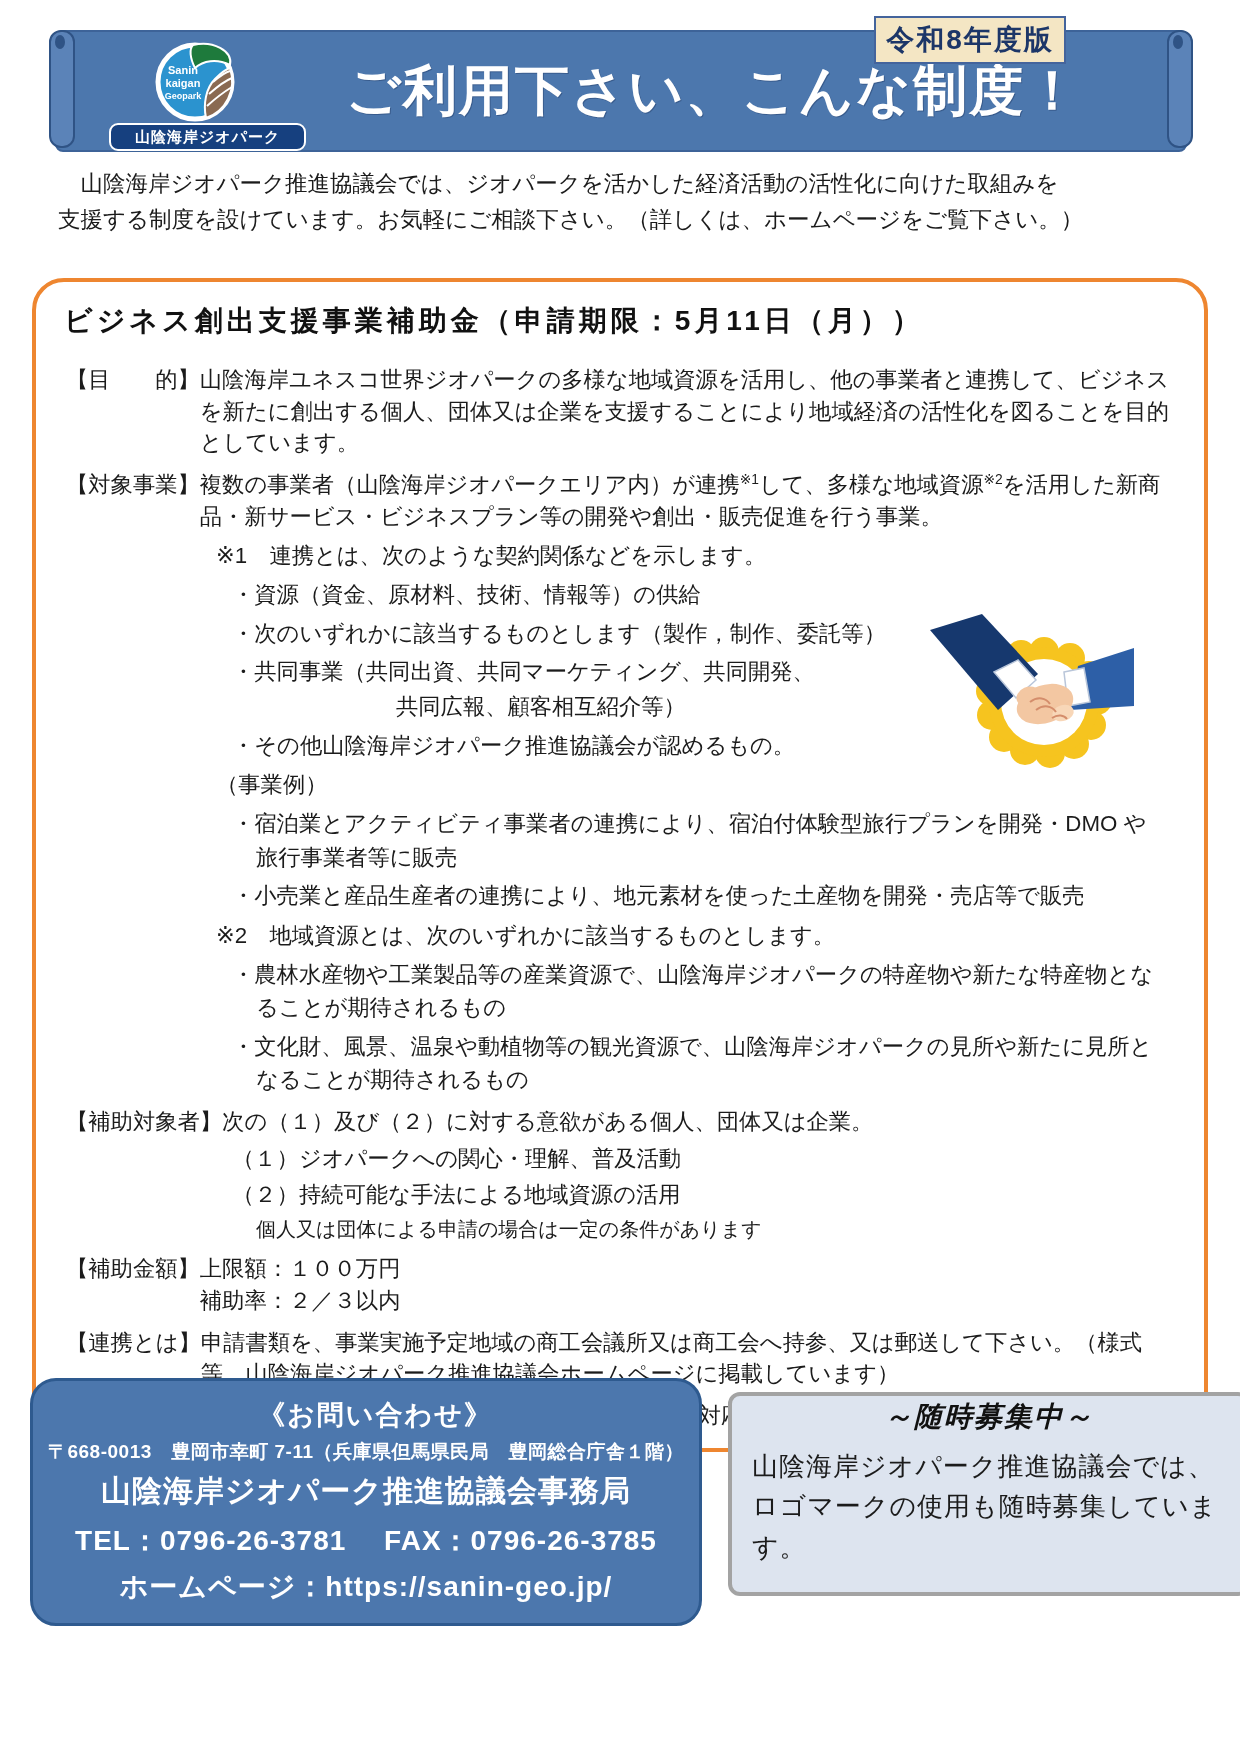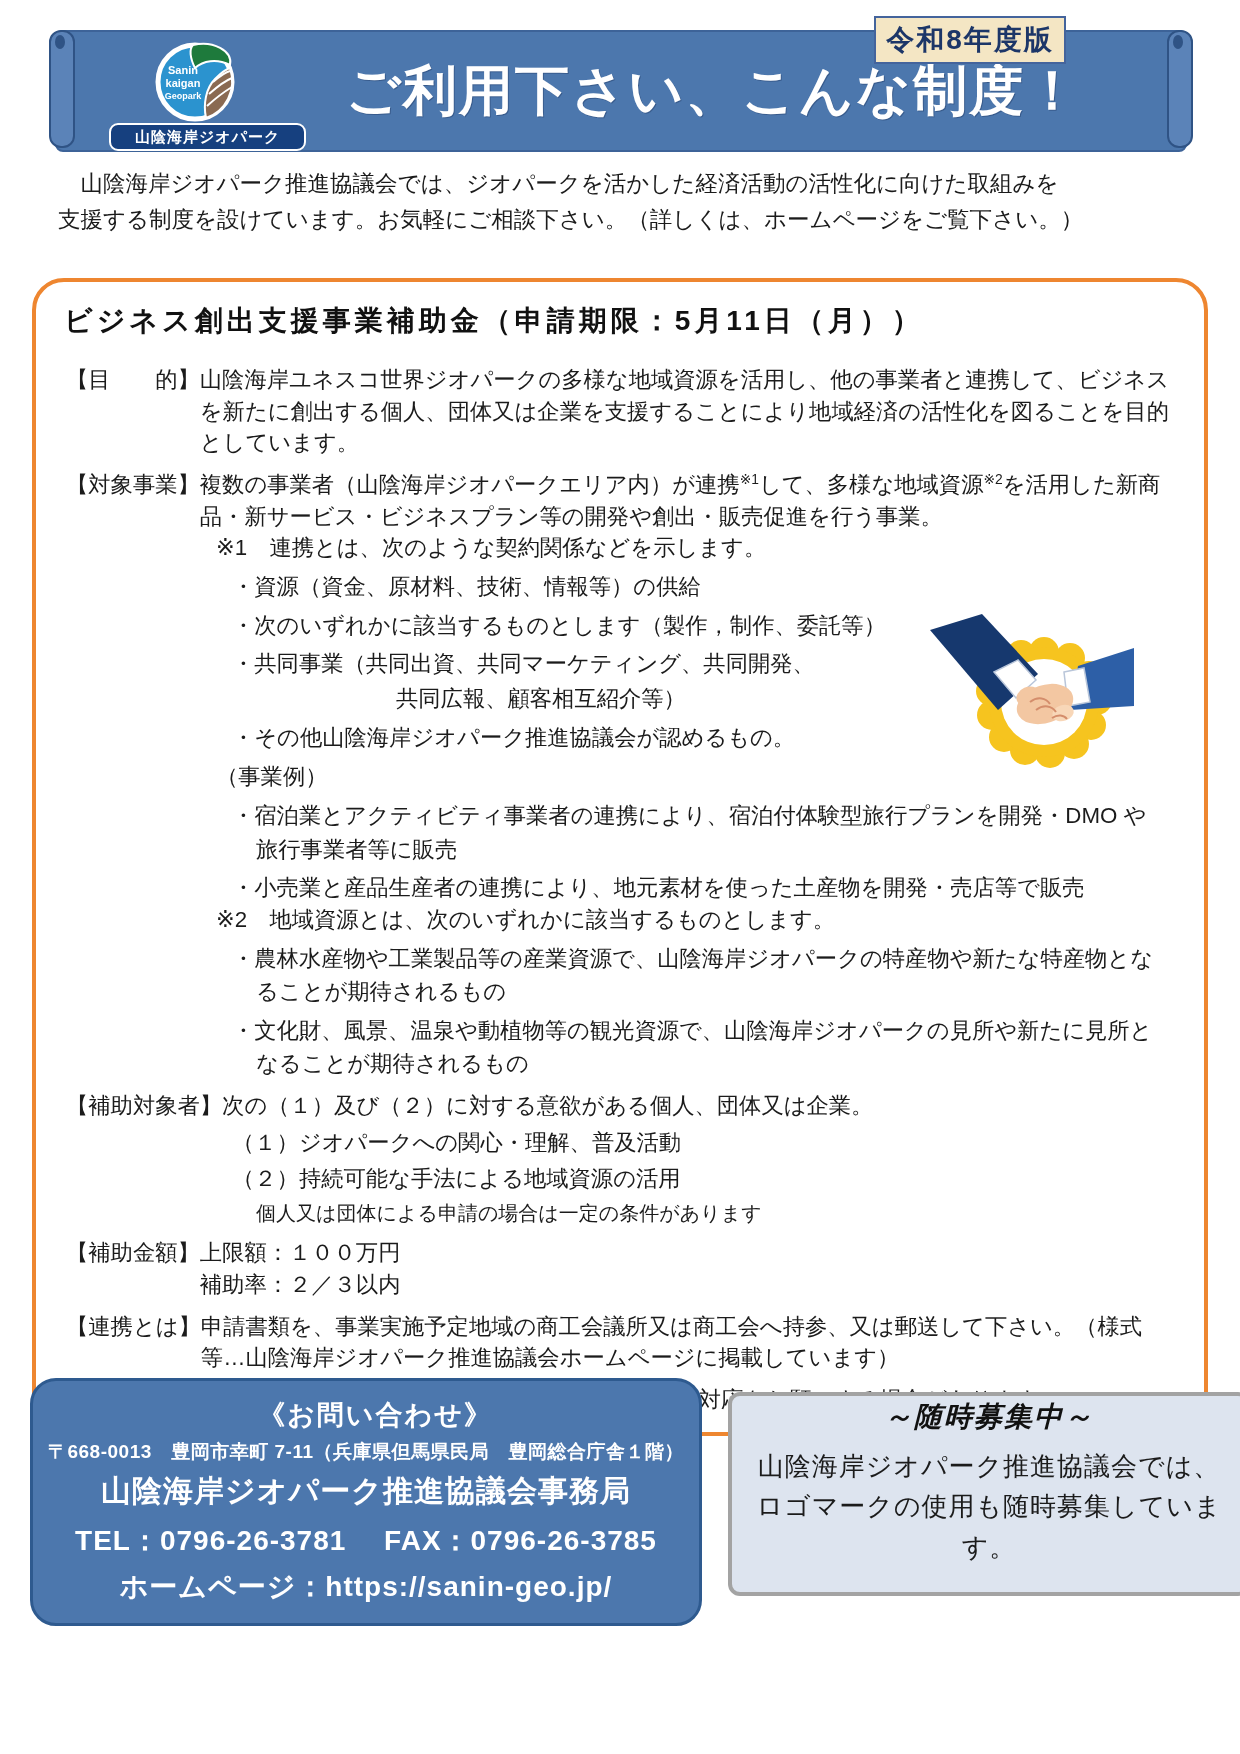--- a/index.html
+++ b/index.html
@@ -33,21 +33,21 @@
   
   .main-box { position:absolute; left:32px; top:278px; width:1168px;
               border:4px solid #ee8630; border-radius:32px; background:#ffffff;
               padding-bottom:16px; }
   .main-title { margin:20px 0 0 28px; font-size:28px; font-weight:bold; letter-spacing:4px;
                 color:#111111; white-space:nowrap; }
   .main-body { margin:24px 24px 0 30px; font-size:22.3px; line-height:1.42; color:#1b1b1b; }
   .sec { display:flex; margin-top:10px; }
   .sec .lbl { white-space:nowrap; }
   .sec .txt { flex:1; }
-  .ind1 { margin-left:150px; }   
+  .ind1 { margin-left:150px; margin-top:8px; }   
   .ind2 { margin-left:166px; margin-top:7px; }   
   .ind2b { margin-left:330px; margin-top:3px; }  
   .indc { margin-left:190px; margin-top:2px; }   
   .ind-ex { margin-left:150px; margin-top:8px; } 
   .ind3 { margin-left:166px; margin-top:5px; }   
   .note-small { margin-left:190px; margin-top:4px; font-size:20px; }
   .sup { vertical-align:super; font-size:0.62em; }
   .handshake { position:absolute; right:70px; top:332px; width:210px; height:164px; }
 
   
@@ -60,21 +60,21 @@
   .contact-tel { margin-top:10px; font-size:28px; font-weight:bold; letter-spacing:1px; }
   .contact-web { margin-top:8px; font-size:28px; font-weight:bold; letter-spacing:1px; }
 
   .recruit-box { position:absolute; left:728px; top:1392px; width:522px; height:204px;
                  background:#dde4ef; border:4px solid #a3a3a3; border-radius:12px;
                  padding:2px 20px 0 20px; box-sizing:border-box; }
   .recruit-heading { text-align:center; font-family:"DejaVu Serif","Liberation Serif",serif;
                      font-style:italic; font-weight:bold; font-size:28px; color:#111111;
                      letter-spacing:2px; }
   .recruit-text { margin-top:10px; font-size:26px; line-height:1.55; color:#1b1b1b;
-                  letter-spacing:1px;text-align:center; }
+                  letter-spacing:1px; }
 </style>
 </head>
 <body>
 
 <div class="page">
 
   <div class="banner">
     <div class="curl left"></div>
     <div class="curl right"></div>
 

